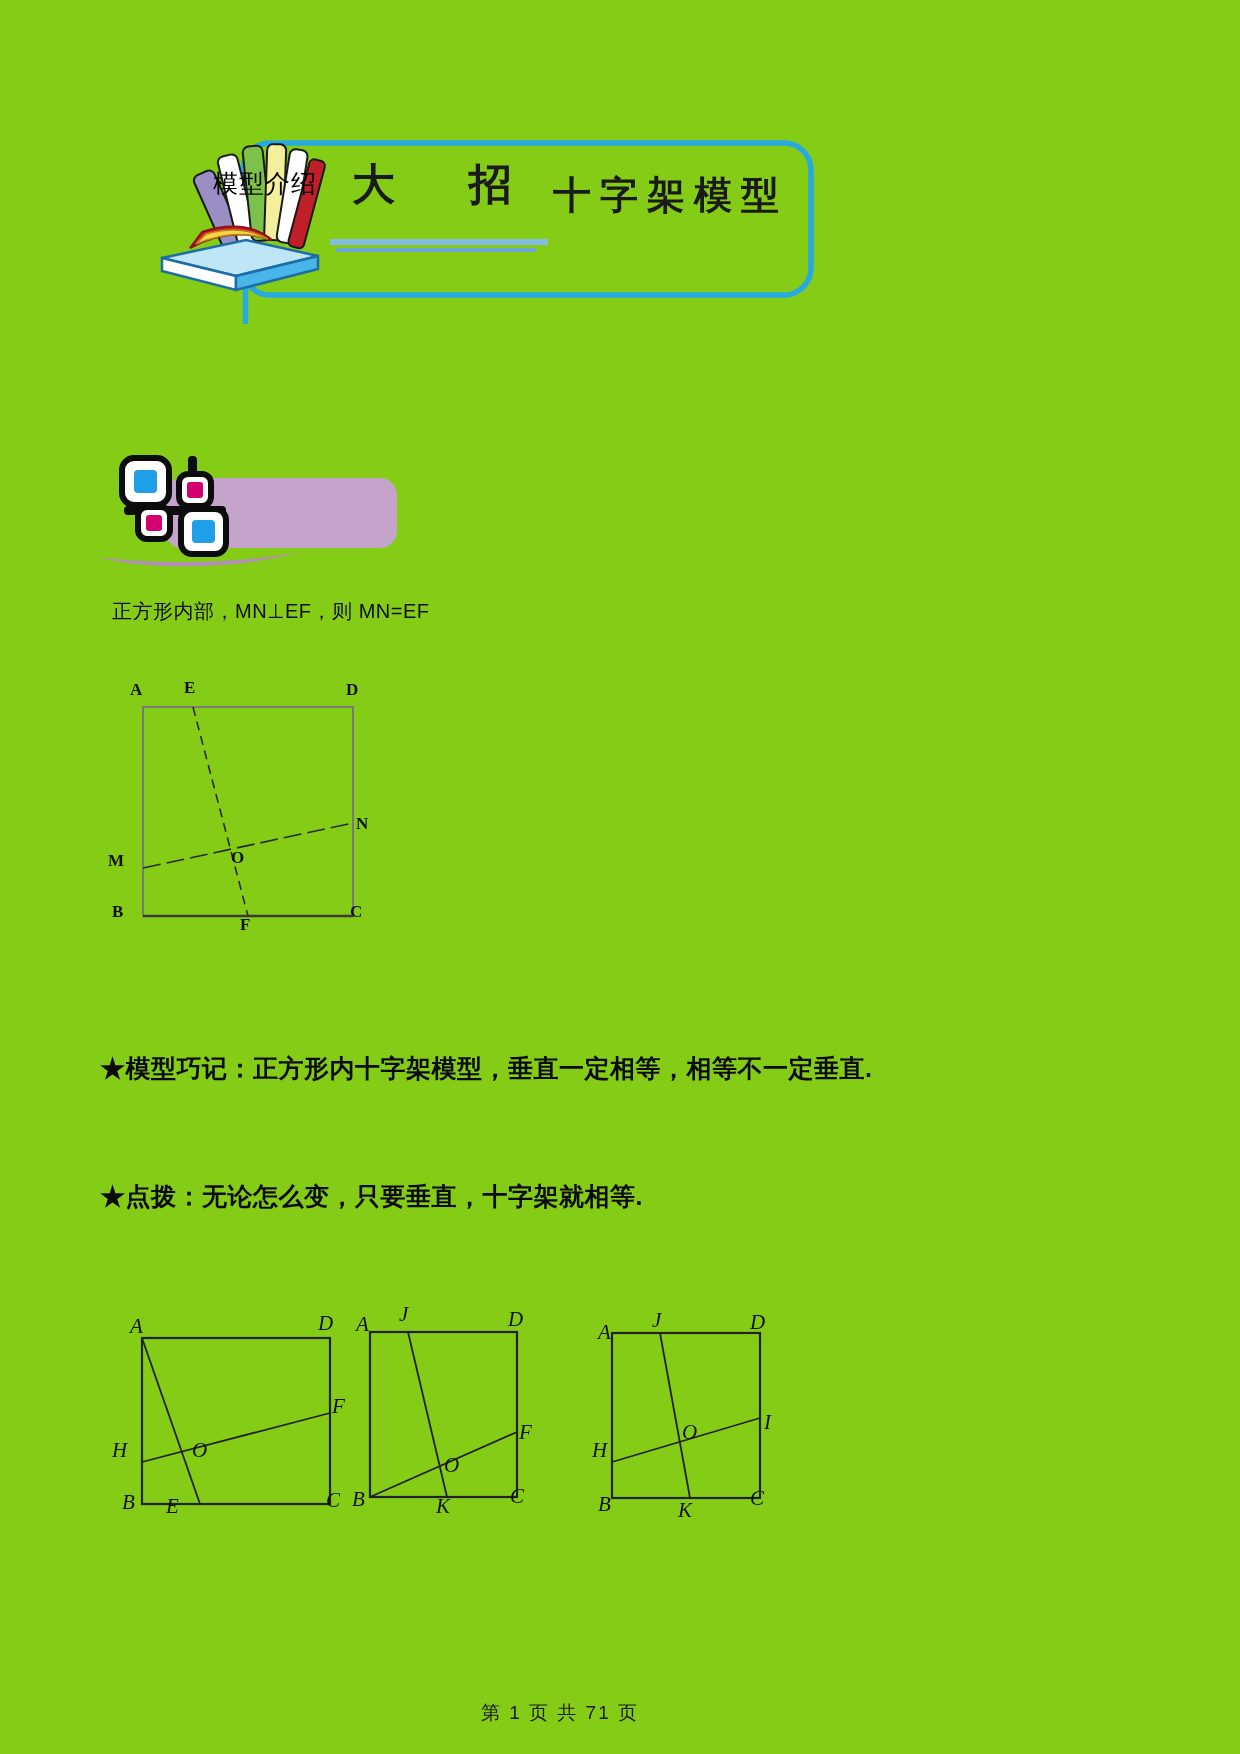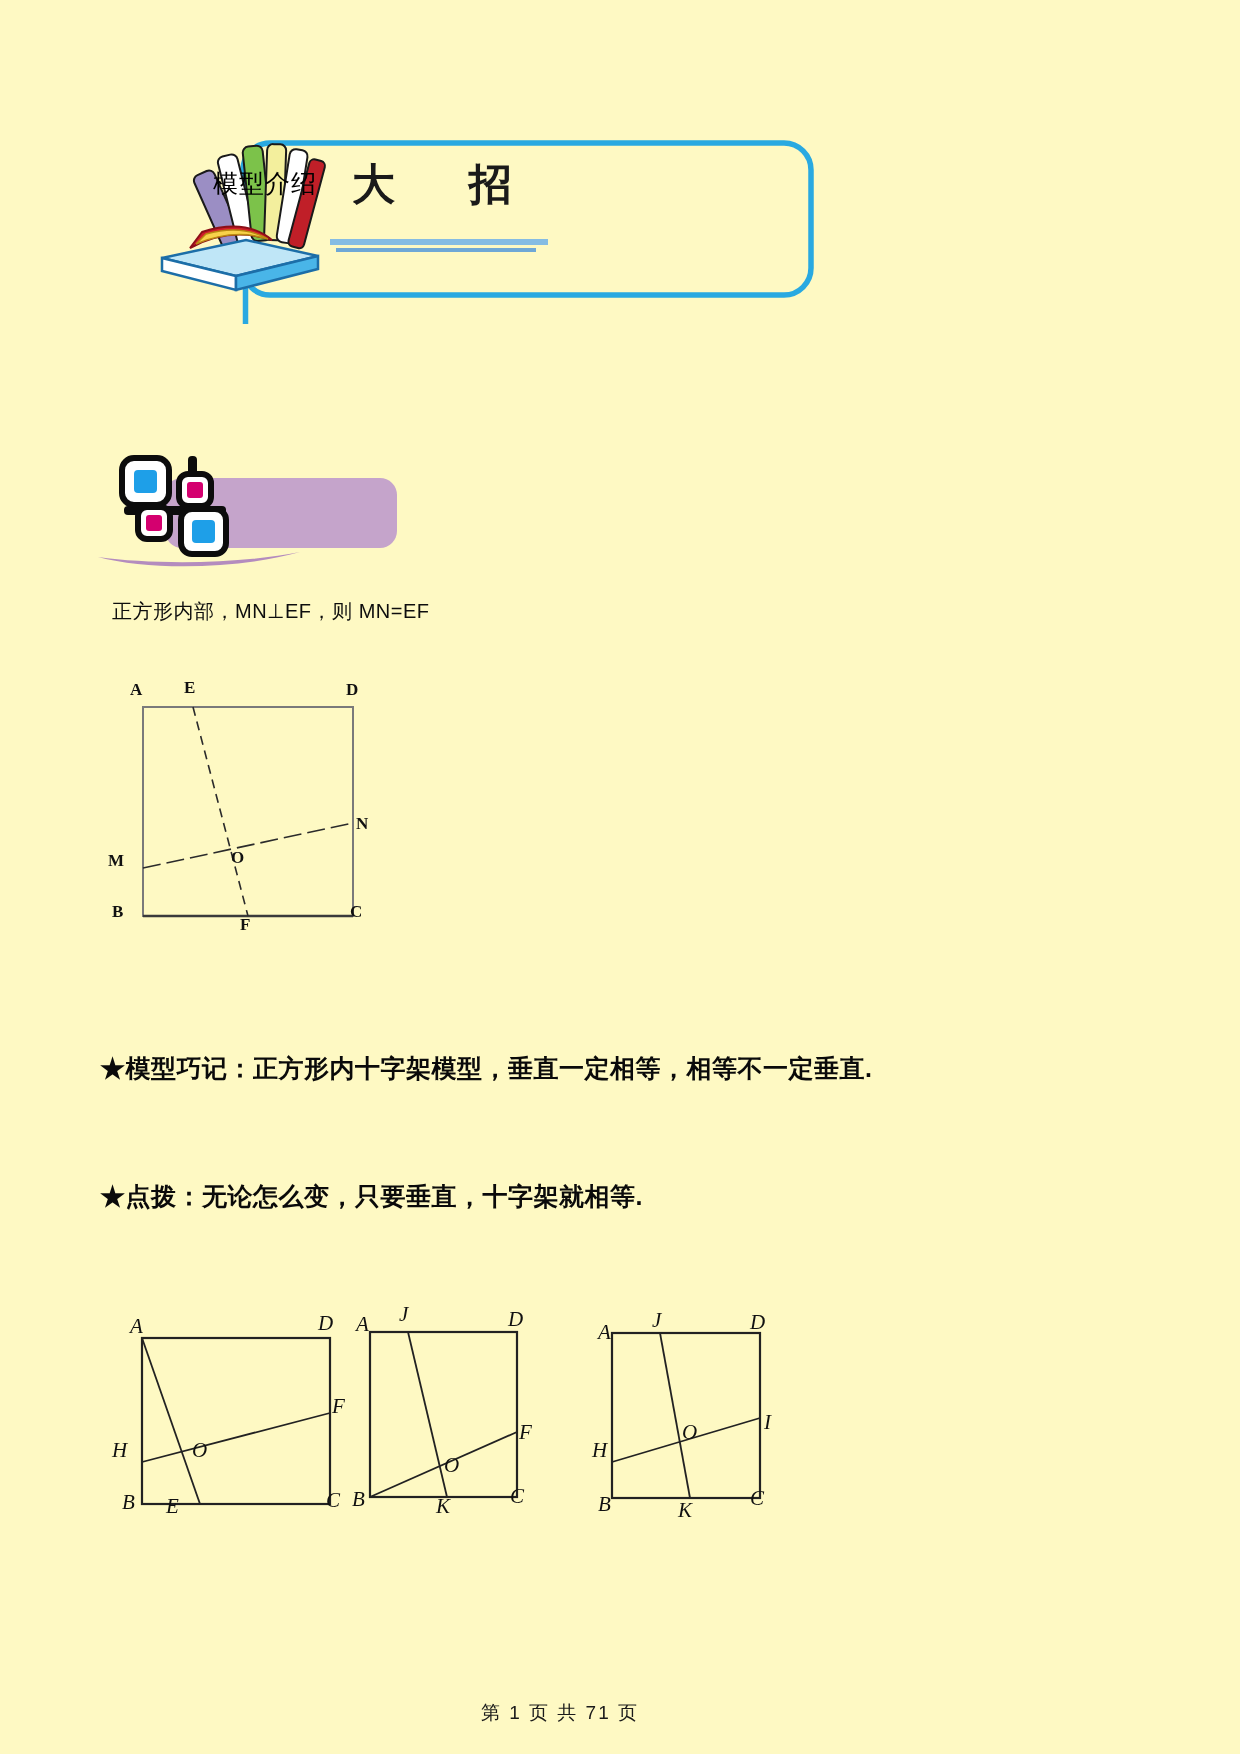--- a/index.html
+++ b/index.html
@@ -1,18 +1,18 @@
 <!DOCTYPE html>
 <html><head>
 <meta charset="utf-8">
 <style>
   * { margin:0; padding:0; box-sizing:border-box; }
   html,body { background:#e8e8e8; }
   .page {
-    position:relative; width:1240px; height:1754px; background:#fef9c3;
+    position:relative; width:1240px; height:1754px; background:#84cc16;
     margin:0 auto; overflow:hidden;
     font-family:"Liberation Sans", sans-serif; color:#111;
   }
   .abs { position:absolute; }
   
   .banner-tab {
     position:absolute; left:213px; top:167px; font-size:25px; color:#000;
     letter-spacing:1px; z-index:5;
   }
   .banner-badge {
@@ -73,20 +73,21 @@
 
     <g>
       <path d="M12,118 L96,100 L168,116 L86,136 Z" fill="#bfe6f7" stroke="#1c6ea8" stroke-width="2.5"></path>
       <path d="M12,118 L86,136 L86,150 L12,131 Z" fill="#ffffff" stroke="#1c6ea8" stroke-width="2.5"></path>
       <path d="M86,136 L168,116 L168,129 L86,150 Z" fill="#49b5e8" stroke="#1c6ea8" stroke-width="2.5"></path>
     </g>
   </svg>
 
   <span class="banner-tab">模型介绍</span>
   <span class="banner-badge">大 招</span>
+  <h1 class="page-title">十字架模型</h1>
 
   <svg class="abs" style="left:90px; top:440px;" width="330" height="135" viewBox="0 0 330 135">
     <rect x="75" y="38" width="232" height="70" rx="17" fill="#C5A4CB"></rect>
     <path d="M8,117 C60,131 150,129 210,112 C150,124 66,125 8,117 Z" fill="#B48CBE"></path>
 
     <rect x="98" y="16" width="9" height="94" rx="4" fill="#0c0c0c"></rect>
     <rect x="34" y="66" width="102" height="9" rx="4" fill="#0c0c0c"></rect>
 
     <rect x="32" y="18" width="47" height="47" rx="12" fill="#ffffff" stroke="#0c0c0c" stroke-width="6"></rect>
     <rect x="44" y="30" width="23" height="23" rx="4" fill="#1E9FE8"></rect>

